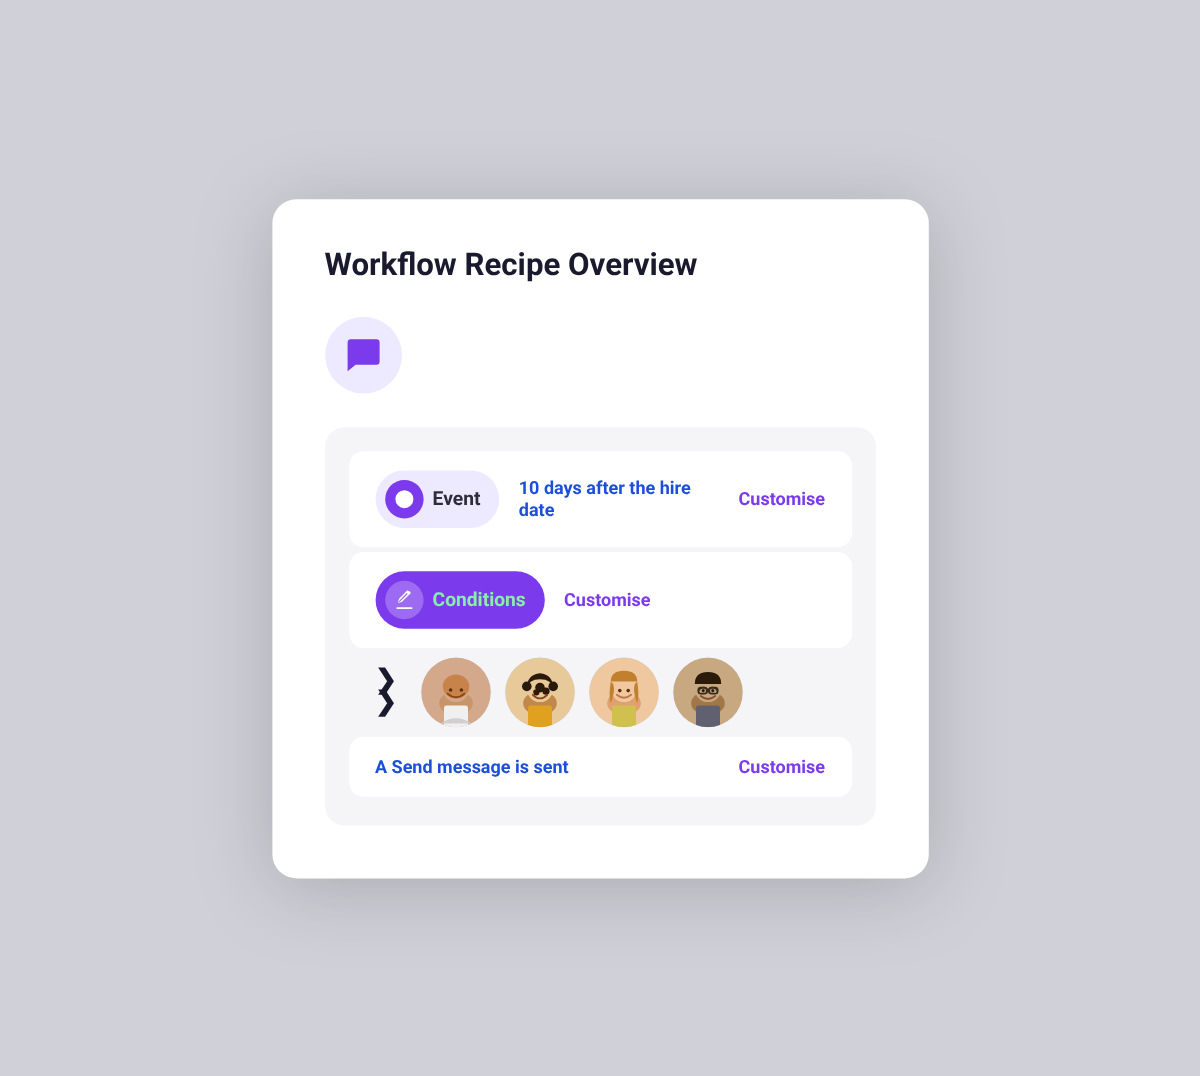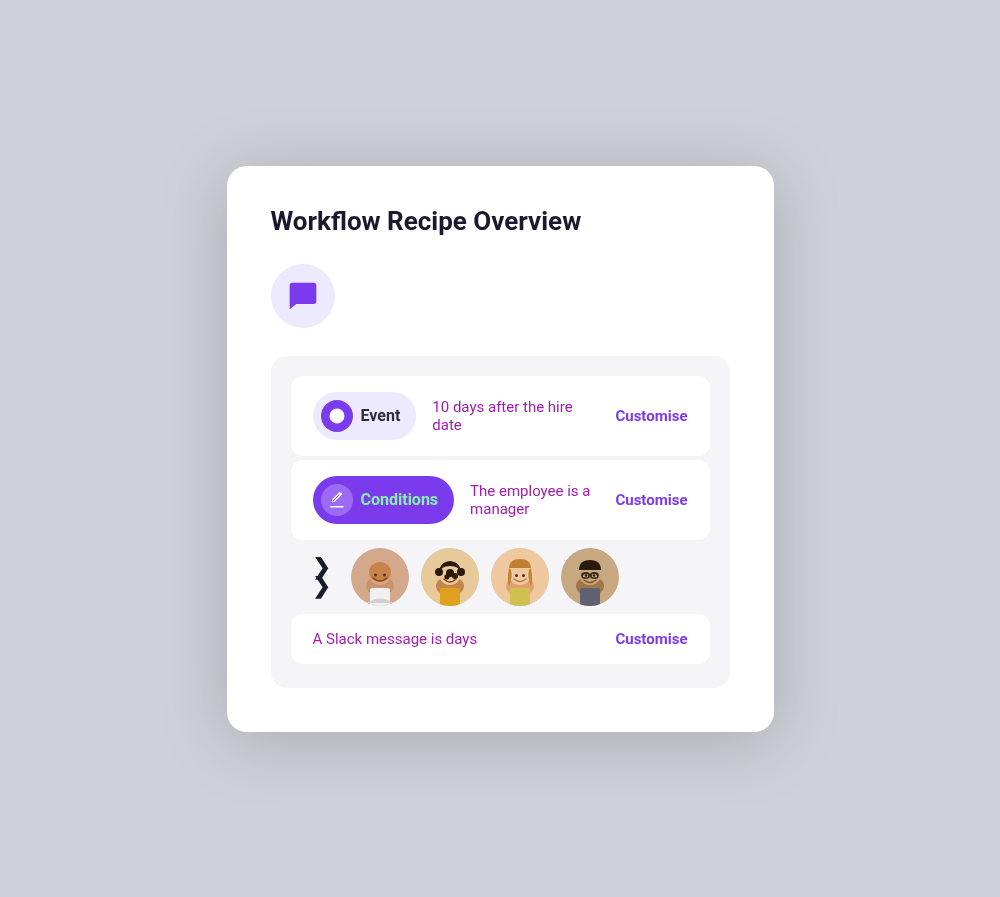--- a/index.html
+++ b/index.html
@@ -140,22 +140,22 @@
     }
     .pill-action .pill-icon svg {
       fill: #7c3aed;
       width: 18px;
       height: 18px;
     }
 
     .row-description {
       flex: 1;
       font-size: 15px;
-      color: #a21caf;
-      font-weight: 400;
+      color: #1d4ed8;
+      font-weight: 700;
     }
 
     .customise-link {
       font-size: 15px;
       color: #7c3aed;
       font-weight: 700;
       cursor: pointer;
       text-decoration: none;
       white-space: nowrap;
     }
@@ -243,21 +243,20 @@
 
       <div class="row-item">
         <div class="pill pill-conditions">
           <div class="pill-icon">
             <svg viewBox="0 0 24 24">
               <path d="M16.293 2.293a1 1 0 0 1 1.414 0l1 1a1 1 0 0 1 0 1.414l-9 9a1 1 0 0 1-.39.242l-3 1a1 1 0 0 1-1.265-1.265l1-3a1 1 0 0 1 .242-.39l9-9zm-1.586 2L6 13l-.5 1.5L7 14l8.707-8.707-1-1zM4 20h16a1 1 0 0 1 0 2H4a1 1 0 0 1 0-2z"></path>
             </svg>
           </div>
           <span>Conditions</span>
         </div>
-        <span class="row-description">The employee is a manager</span>
         <a class="customise-link">Customise</a>
       </div>
 
       <div class="middle-row">
         <div class="chevrons">
           <span class="chevron-line">❯</span>
           <span class="chevron-line">❯</span>
         </div>
         <div class="avatars">
 
@@ -321,19 +320,19 @@
               <path d="M23 32 Q29 37 35 32" stroke="#8B5030" stroke-width="1.5" fill="none" stroke-linecap="round"></path>
               <circle cx="25" cy="27.5" r="1.3" fill="#2a1a08"></circle>
               <circle cx="33" cy="27.5" r="1.3" fill="#2a1a08"></circle>
               <rect x="19" y="40" width="20" height="18" rx="2" fill="#606070"></rect>
             </svg>
           </div>
         </div>
       </div>
 
       <div class="row-item">
-        <span class="row-description">A Slack message is days</span>
+        <span class="row-description">A Send message is sent</span>
         <a class="customise-link">Customise</a>
       </div>
 
     </div>
   </div>
 </div>
 
 </body></html>

